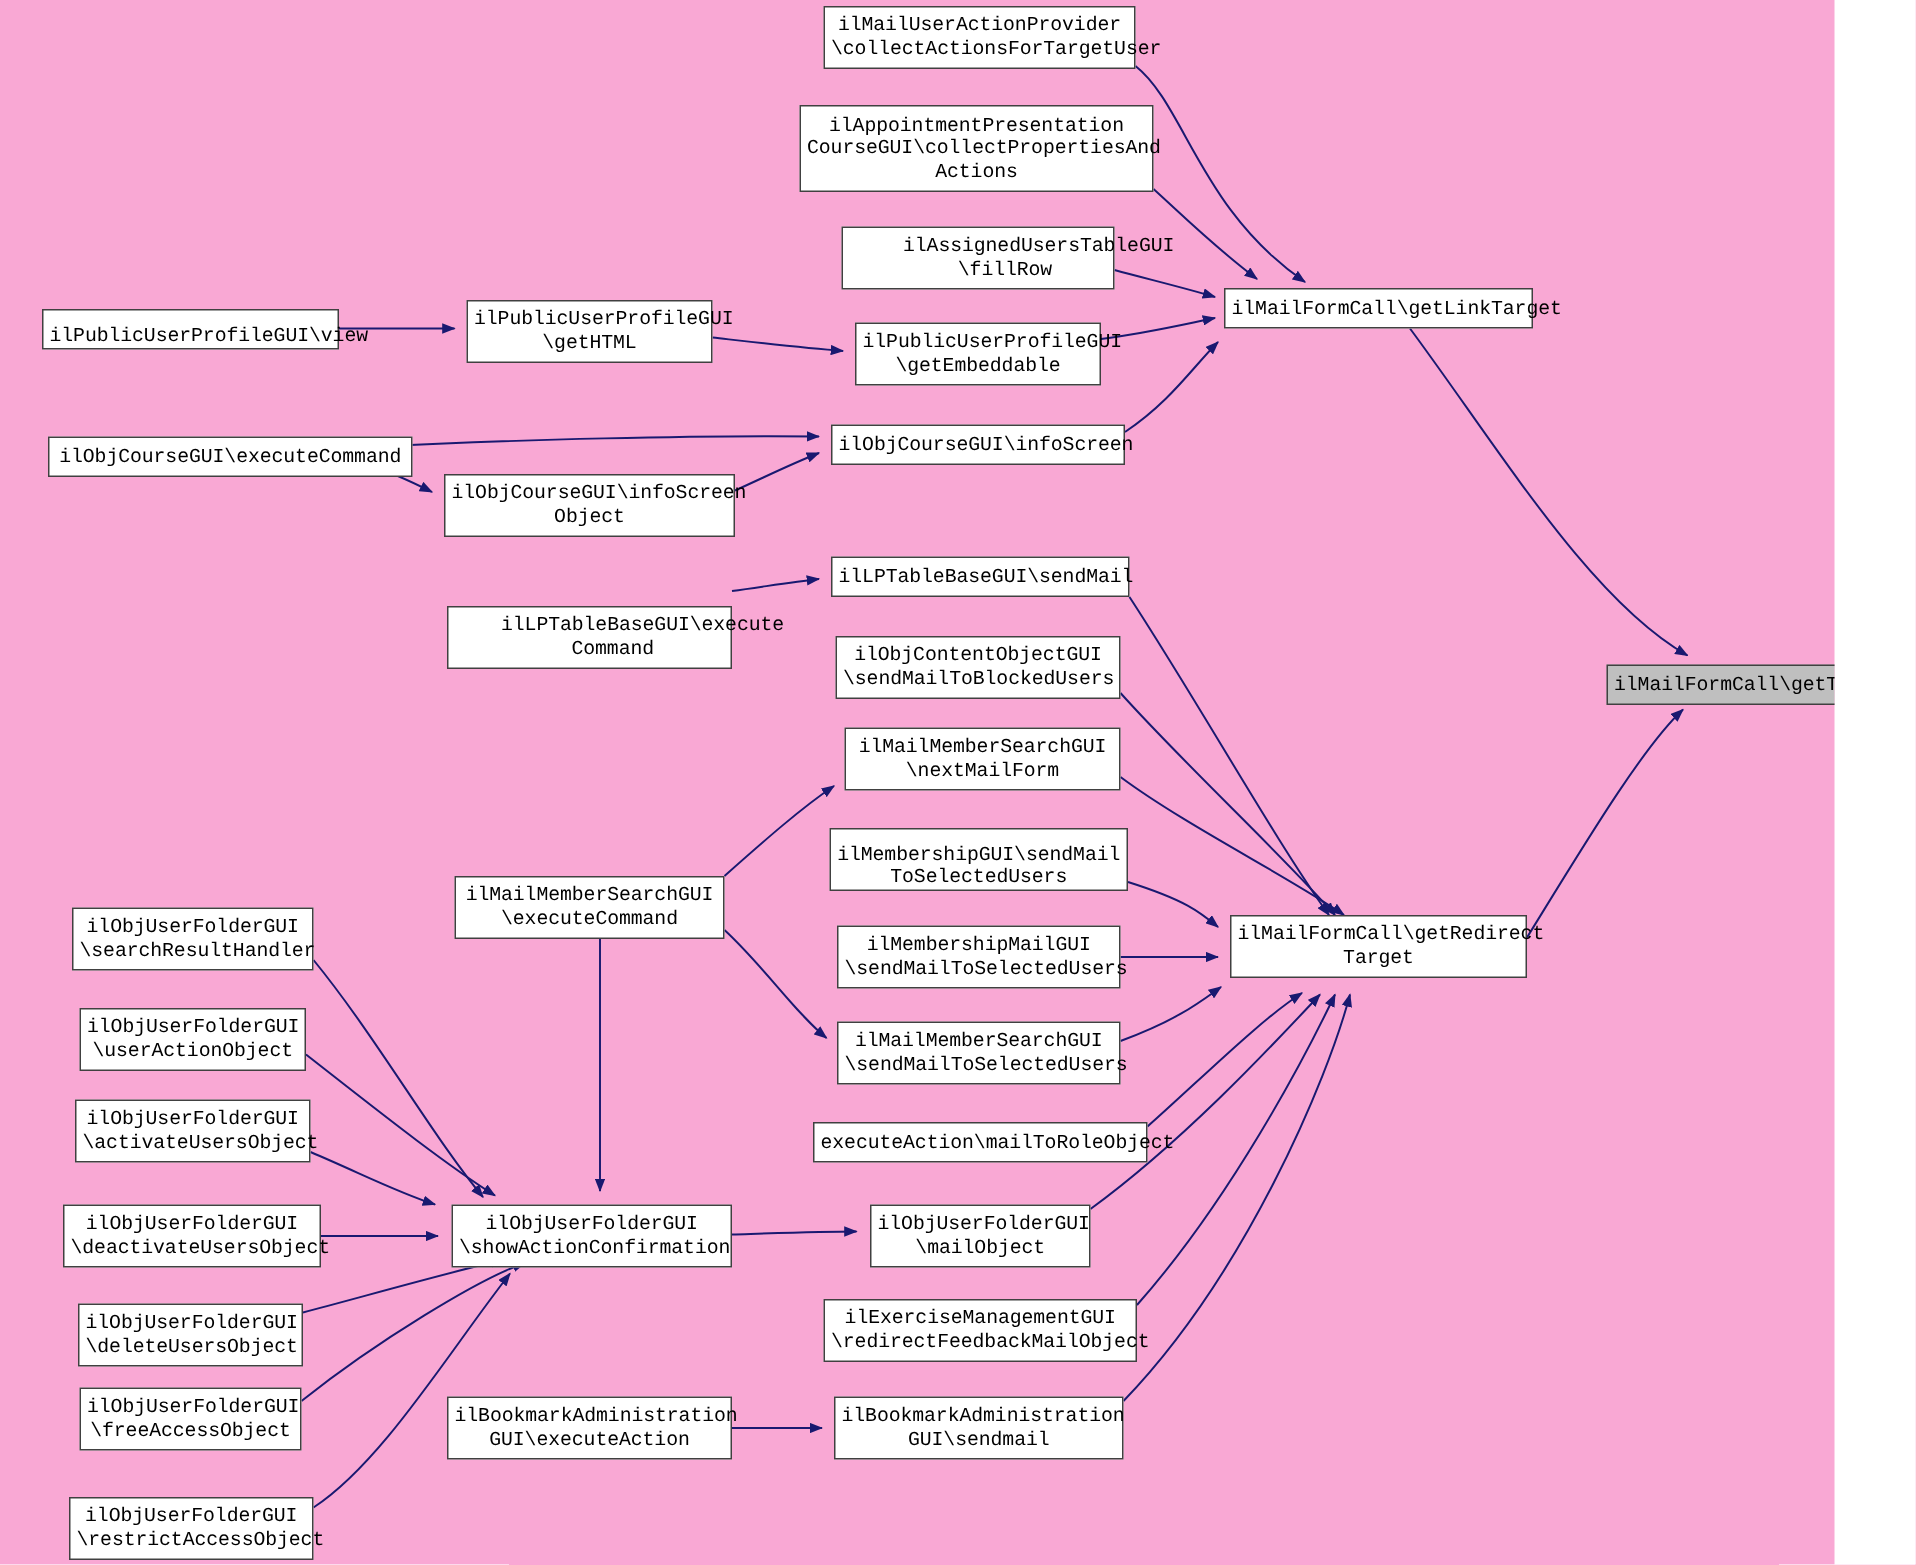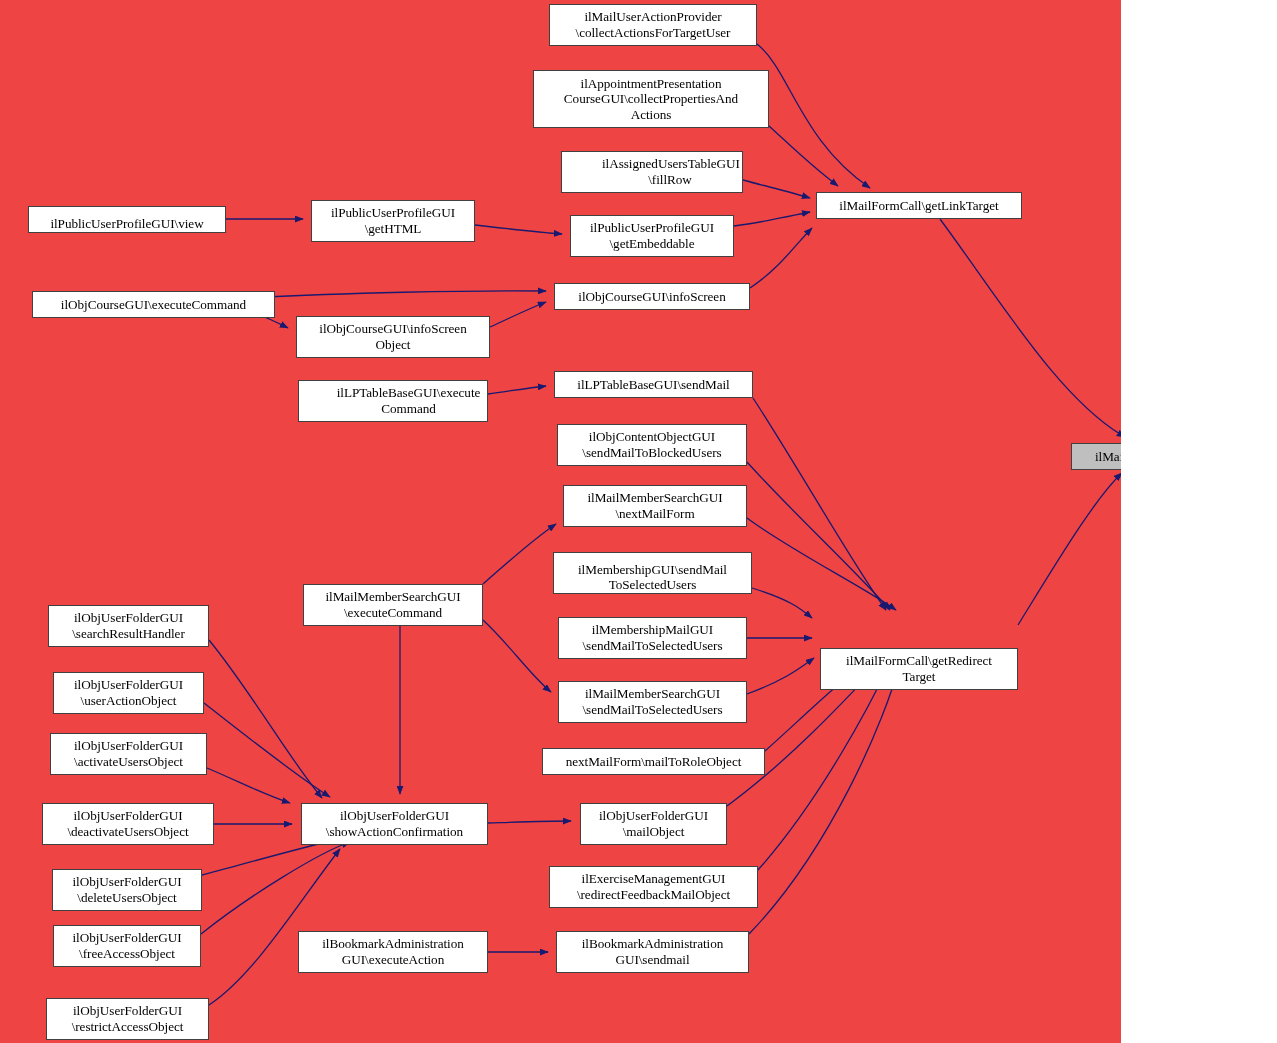--- a/index.html
+++ b/index.html
@@ -3,24 +3,24 @@
 <meta charset="utf-8">
 <title>Call Graph</title>
 <style>
   html, body {
     margin: 0;
     padding: 0;
     background: #ffffff;
   }
   #graph {
     position: relative;
-    width: 1121px;
+    width: 1223px;
     height: 1043px;
-    background: #ef4444;
-    font-family: Liberation Serif, serif;
+    background: #f9a8d4;
+    font-family: Liberation Mono, monospace;
     overflow: hidden;
   }
   #edges {
     position: absolute;
     left: 0;
     top: 0;
     width: 1277px;
     height: 1043px;
     pointer-events: none;
   }
@@ -112,45 +112,45 @@
       <div class="node" style="left: 28px; top: 206px; width: 198px; height: 27px; align-items: flex-end;"><span class="label">ilPublicUserProfileGUI\view</span></div>
       <div class="node" style="left: 311px; top: 200px; width: 164px; height: 42px;"><span class="label">ilPublicUserProfileGUI
 \getHTML</span></div>
       <div class="node" style="left: 570px; top: 215px; width: 164px; height: 42px;"><span class="label">ilPublicUserProfileGUI
 \getEmbeddable</span></div>
       <div class="node" style="left: 816px; top: 192px; width: 206px; height: 27px;"><span class="label">ilMailFormCall\getLinkTarget</span></div>
       <div class="node" style="left: 5px; top: 291px; width: 243px; height: 27px; margin-left: 27px;"><span class="label">ilObjCourseGUI\executeCommand</span></div>
       <div class="node" style="left: 296px; top: 316px; width: 194px; height: 42px;"><span class="label">ilObjCourseGUI\infoScreen
 Object</span></div>
       <div class="node" style="left: 554px; top: 283px; width: 196px; height: 27px;"><span class="label">ilObjCourseGUI\infoScreen</span></div>
-      <div class="node" style="left: 298px; top: 380px; width: 190px; height: 42px; padding-left: 35px;"><span class="label">ilLPTableBaseGUI\execute
+      <div class="node" style="left: 298px; top: 404px; width: 190px; height: 42px; padding-left: 35px;"><span class="label">ilLPTableBaseGUI\execute
 Command</span></div>
       <div class="node" style="left: 554px; top: 371px; width: 199px; height: 27px;"><span class="label">ilLPTableBaseGUI\sendMail</span></div>
       <div class="node" style="left: 557px; top: 424px; width: 190px; height: 42px;"><span class="label">ilObjContentObjectGUI
 \sendMailToBlockedUsers</span></div>
       <div class="node" style="left: 563px; top: 485px; width: 184px; height: 42px;"><span class="label">ilMailMemberSearchGUI
 \nextMailForm</span></div>
       <div class="node highlight" style="left: 1071px; top: 443px; width: 200px; height: 27px;"><span class="label">ilMailFormCall\getTargetUrl</span></div>
       <div class="node" style="left: 553px; top: 552px; width: 199px; height: 42px; align-items: flex-end;"><span class="label">ilMembershipGUI\sendMail
 ToSelectedUsers</span></div>
       <div class="node" style="left: 303px; top: 584px; width: 180px; height: 42px;"><span class="label">ilMailMemberSearchGUI
 \executeCommand</span></div>
       <div class="node" style="left: 558px; top: 617px; width: 189px; height: 42px;"><span class="label">ilMembershipMailGUI
 \sendMailToSelectedUsers</span></div>
-      <div class="node" style="left: 820px; top: 648px; width: 198px; height: 42px;"><span class="label">ilMailFormCall\getRedirect
+      <div class="node" style="left: 820px; top: 610px; width: 198px; height: 42px;"><span class="label">ilMailFormCall\getRedirect
 Target</span></div>
       <div class="node" style="left: 558px; top: 681px; width: 189px; height: 42px;"><span class="label">ilMailMemberSearchGUI
 \sendMailToSelectedUsers</span></div>
       <div class="node" style="left: 48px; top: 605px; width: 161px; height: 42px;"><span class="label">ilObjUserFolderGUI
 \searchResultHandler</span></div>
       <div class="node" style="left: 53px; top: 672px; width: 151px; height: 42px;"><span class="label">ilObjUserFolderGUI
 \userActionObject</span></div>
       <div class="node" style="left: 50px; top: 733px; width: 157px; height: 42px;"><span class="label">ilObjUserFolderGUI
 \activateUsersObject</span></div>
-      <div class="node" style="left: 542px; top: 748px; width: 223px; height: 27px;"><span class="label">nextMailForm\mailToRoleObject</span></div>
+      <div class="node" style="left: 542px; top: 748px; width: 223px; height: 27px;"><span class="label">executeAction\mailToRoleObject</span></div>
       <div class="node" style="left: 42px; top: 803px; width: 172px; height: 42px;"><span class="label">ilObjUserFolderGUI
 \deactivateUsersObject</span></div>
       <div class="node" style="left: 301px; top: 803px; width: 187px; height: 42px;"><span class="label">ilObjUserFolderGUI
 \showActionConfirmation</span></div>
       <div class="node" style="left: 580px; top: 803px; width: 147px; height: 42px;"><span class="label">ilObjUserFolderGUI
 \mailObject</span></div>
       <div class="node" style="left: 52px; top: 869px; width: 150px; height: 42px;"><span class="label">ilObjUserFolderGUI
 \deleteUsersObject</span></div>
       <div class="node" style="left: 549px; top: 866px; width: 209px; height: 42px;"><span class="label">ilExerciseManagementGUI
 \redirectFeedbackMailObject</span></div>

